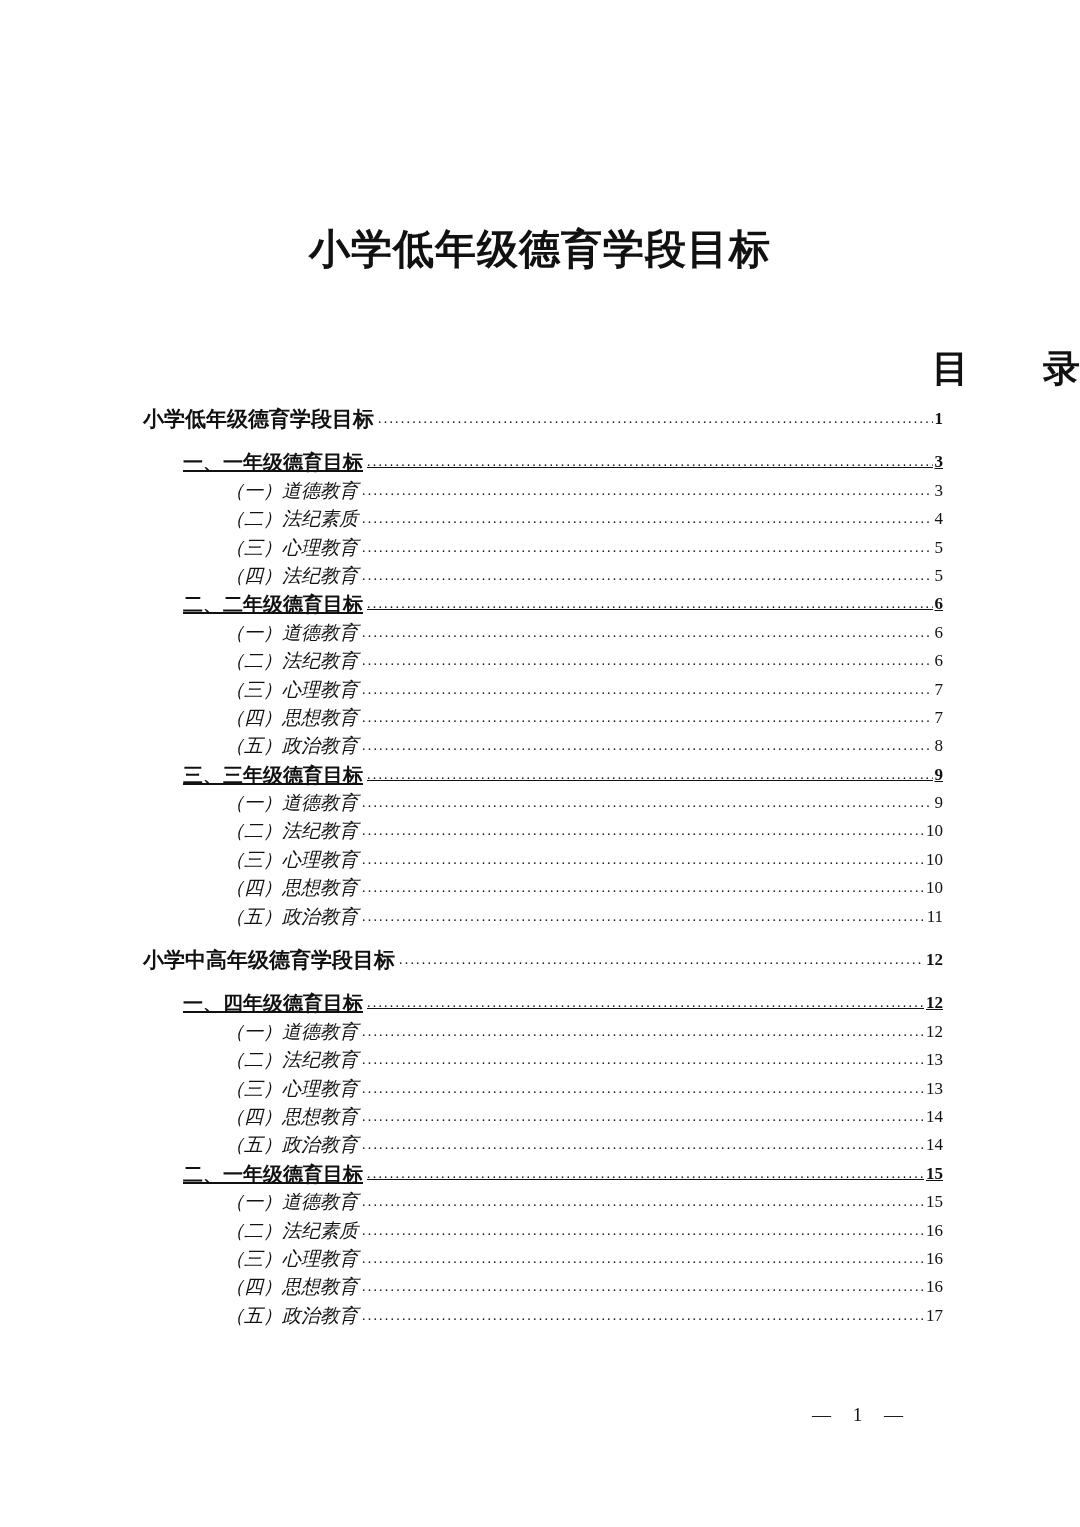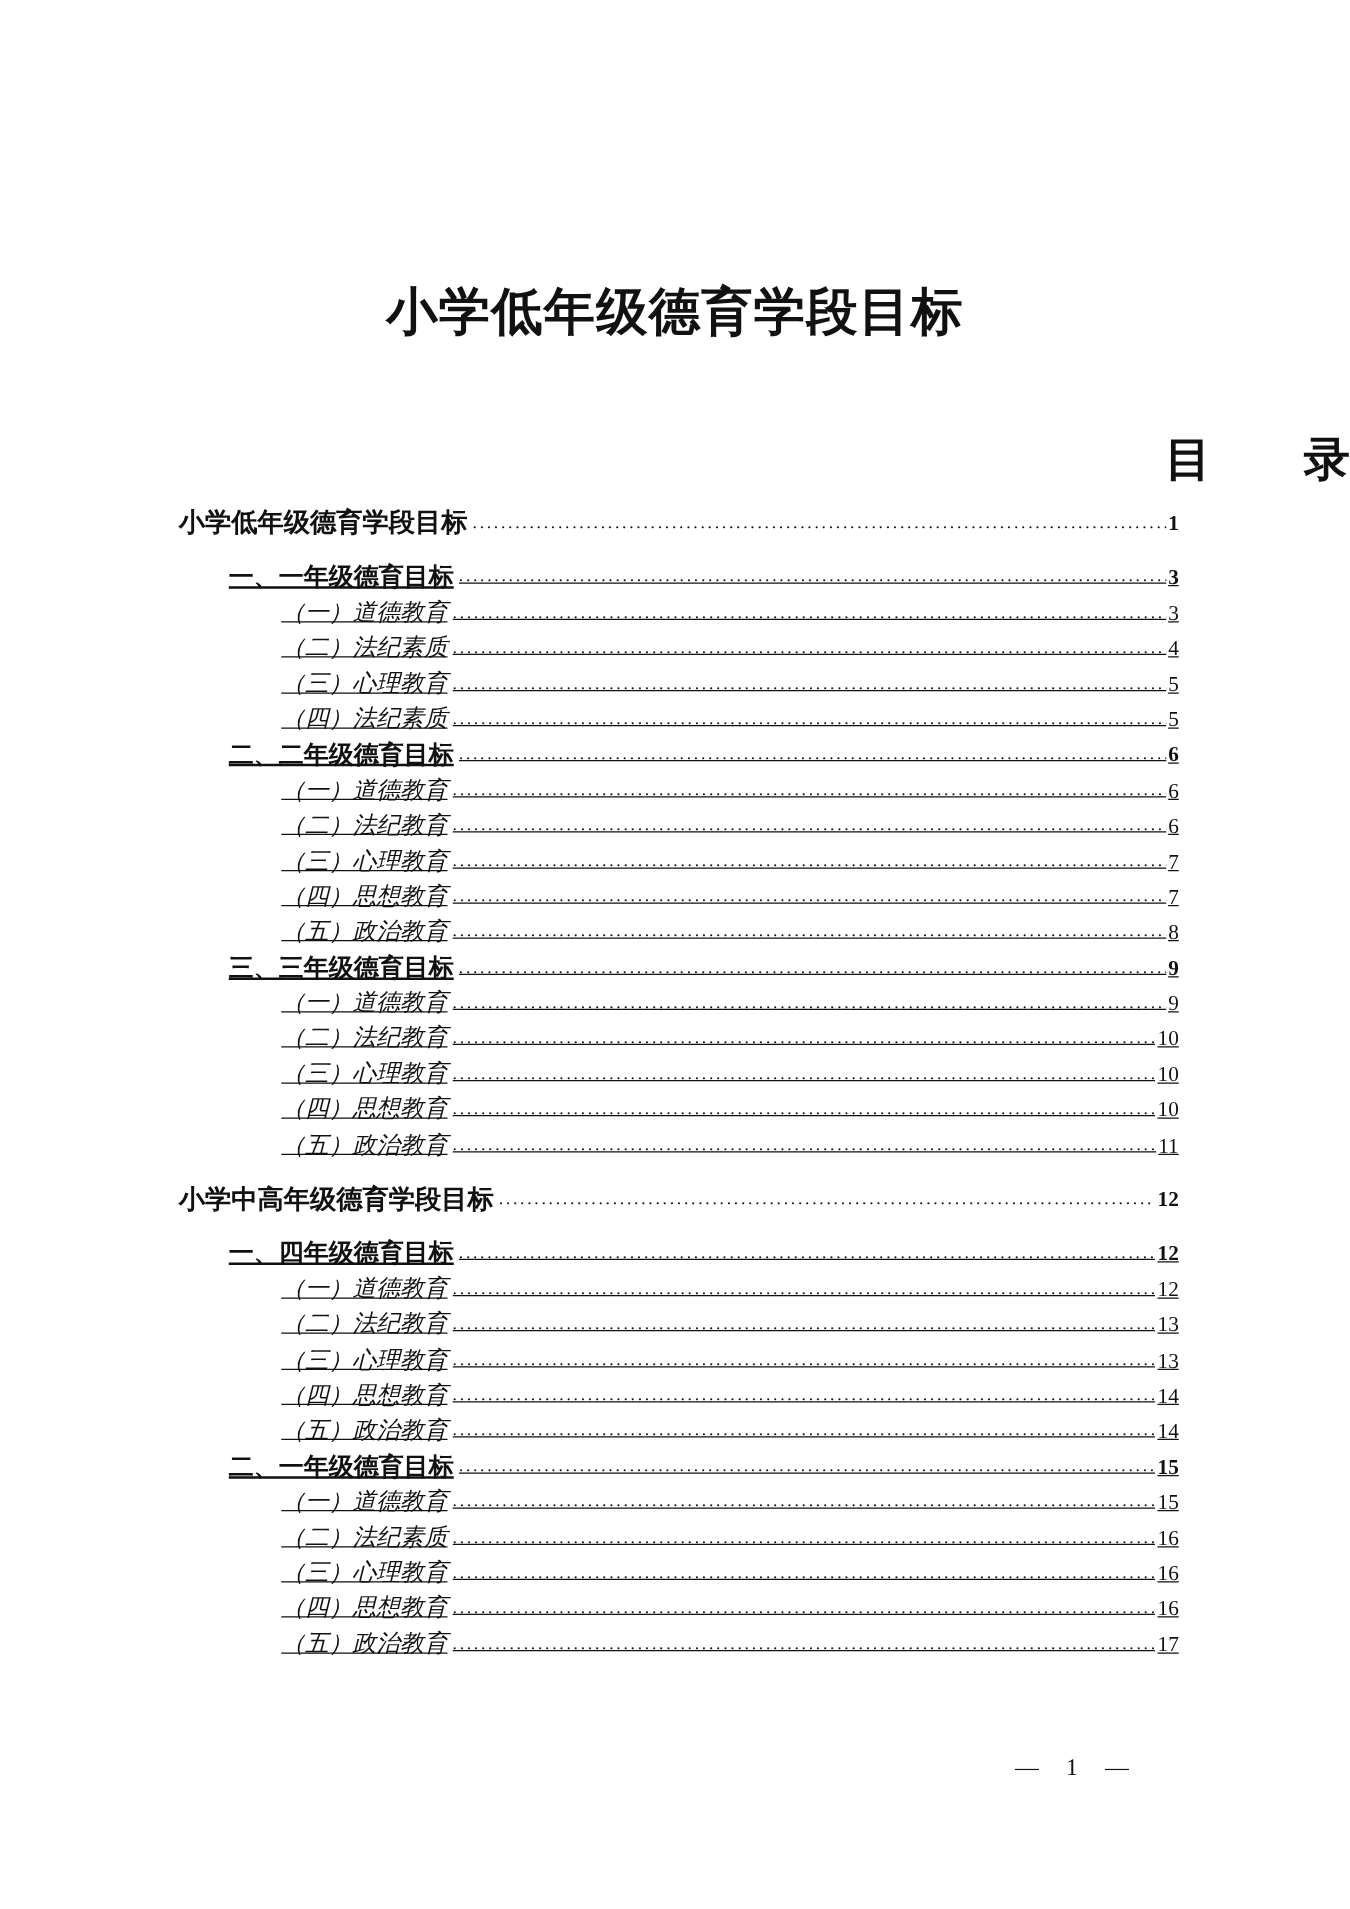--- a/index.html
+++ b/index.html
@@ -56,21 +56,20 @@
     font-family: "Liberation Sans", sans-serif;
     font-weight: bold;
     font-size: 20px;
     text-decoration: underline;
   }
   .toc-row.lvl3 {
     padding-left: 82px;
     font-family: "Liberation Serif", serif;
     font-style: italic;
     font-size: 19px;
-    text-decoration: underline;
   }
   .toc-label { flex: none; }
   .toc-dots {
     flex: 1 1 auto;
     overflow: hidden;
     white-space: nowrap;
     margin: 0 2px 0 4px;
     font-family: "Liberation Serif", serif;
     font-weight: normal;
     font-style: normal;
@@ -125,21 +124,21 @@
         <span class="toc-label">（二）法纪素质</span>
         <span class="toc-dots"></span>
         <span class="toc-page">4</span>
       </div>
       <div class="toc-row lvl3">
         <span class="toc-label">（三）心理教育</span>
         <span class="toc-dots"></span>
         <span class="toc-page">5</span>
       </div>
       <div class="toc-row lvl3">
-        <span class="toc-label">（四）法纪素质</span>
+        <span class="toc-label">（四）法纪教育</span>
         <span class="toc-dots"></span>
         <span class="toc-page">5</span>
       </div>
       <div class="toc-row lvl2">
         <span class="toc-label">二、二年级德育目标</span>
         <span class="toc-dots"></span>
         <span class="toc-page">6</span>
       </div>
       <div class="toc-row lvl3">
         <span class="toc-label">（一）道德教育</span>

